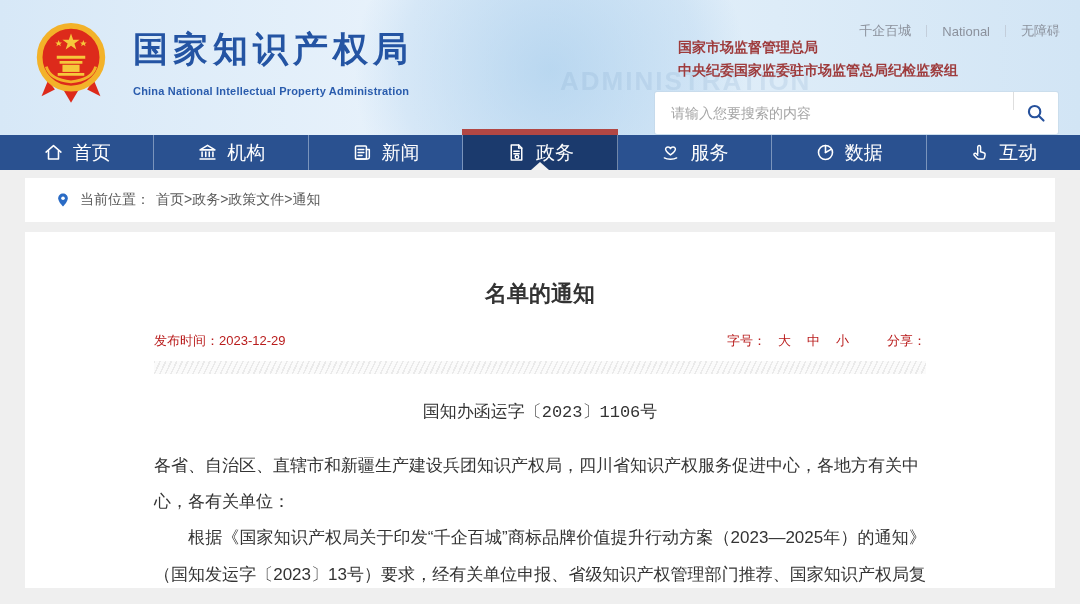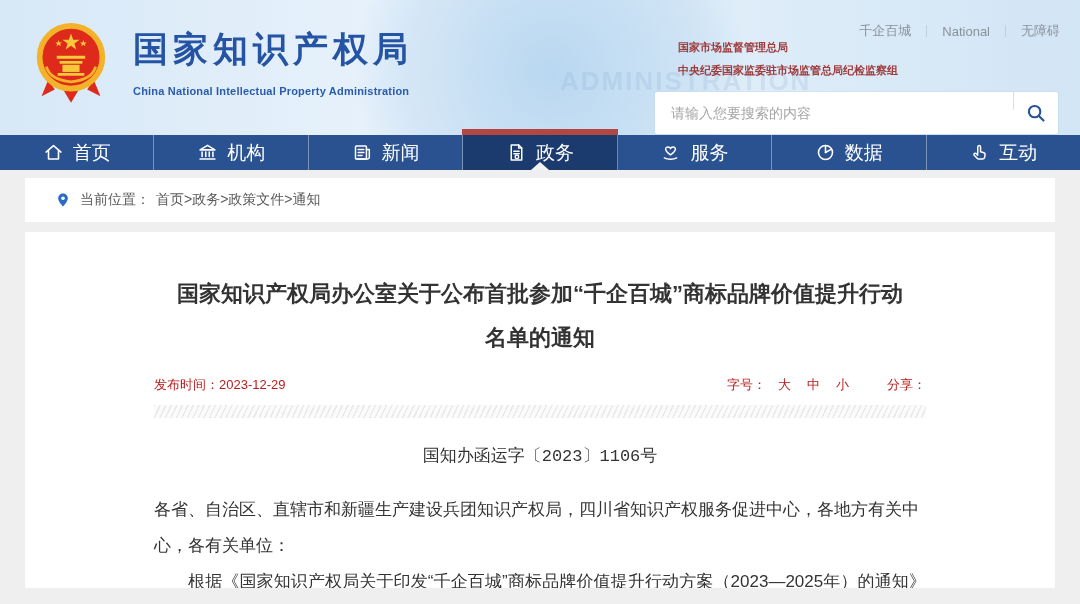--- a/index.html
+++ b/index.html
@@ -30,21 +30,21 @@
   .brand-cn { font-size:35px; font-weight:bold; color:#2454a3; letter-spacing:5px; white-space:nowrap; }
   .brand-en { font-size:11px; font-weight:bold; color:#2a5cad; margin-top:12px; letter-spacing:.2px; white-space:nowrap; }
 
   .top-links {
     position:absolute; top:22px; right:20px; display:flex; align-items:center; gap:15px;
     font-size:13px; color:#8b919c;
   }
   .top-links .sep { width:1px; height:12px; background:#c3cedb; }
   .top-links span[data-interactable="true"] { cursor:pointer; }
 
-  .org-lines { position:absolute; left:678px; top:36px; font-size:11px; font-weight:bold; color:#9e3b3c; line-height:23px; }
+  .org-lines { position:absolute; left:678px; top:36px; font-size:14px; font-weight:bold; color:#9e3b3c; line-height:23px; }
   .org-lines div { cursor:pointer; white-space:nowrap; }
 
   .searchbar {
     position:absolute; left:655px; top:92px; width:403px; height:42px;
     background:#fff; border-radius:2px; display:flex; align-items:flex-start;
     box-shadow:0 0 0 1px rgba(190,205,220,.35);
   }
   .searchbar input {
     flex:1; height:100%; border:none; outline:none; background:transparent;
     padding:0 16px; font-size:14px; color:#333; font-family:inherit;
@@ -212,21 +212,20 @@
     <path d="M12 2.2 c4 0 7.2 3.2 7.2 7.2 0 5.2-7.2 12.4-7.2 12.4 S4.8 14.6 4.8 9.4 C4.8 5.4 8 2.2 12 2.2 Z" fill="#2a6bc5"></path>
     <circle cx="12" cy="9.4" r="2.7" fill="#fff"></circle>
   </svg>
   <span class="crumb-label" data-interactable="false">当前位置：</span>
   <span class="crumb-path" data-interactable="true">首页&gt;政务&gt;政策文件&gt;通知</span>
 </div>
 
 <div class="card" data-interactable="false">
   <div class="article" data-interactable="false">
     <div class="article-title" data-interactable="false">
-      <div data-interactable="false">国家知识产权局办公室关于公布首批参加“千企百城”商标品牌价值提升行动</div>
       <div data-interactable="false">名单的通知</div>
     </div>
 
     <div class="meta" data-interactable="false">
       <div class="meta-left" data-interactable="false">
         <span data-interactable="false">发布时间：</span><span data-interactable="false">2023-12-29</span>
       </div>
       <div class="meta-right" data-interactable="false">
         <span class="fs-label" data-interactable="false">字号：</span>
         <span class="fs-opt" data-interactable="true">大</span>

